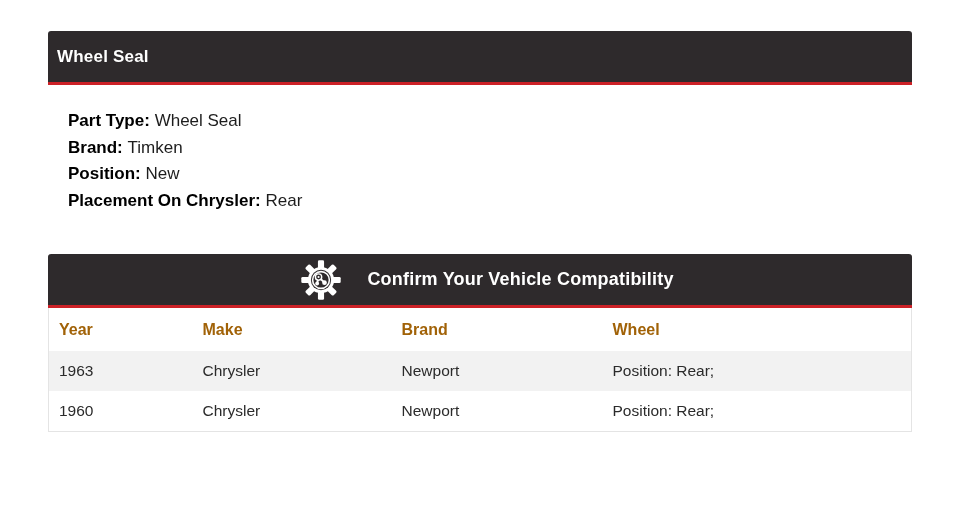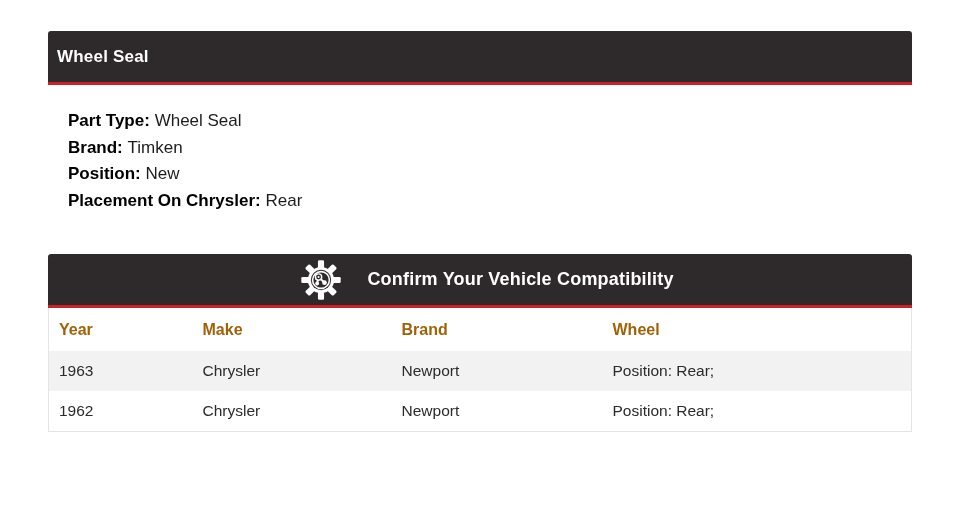--- a/index.html
+++ b/index.html
@@ -152,21 +152,21 @@
       </tr>
     </thead>
     <tbody>
       <tr class="alt">
         <td>1963</td>
         <td>Chrysler</td>
         <td>Newport</td>
         <td>Position: Rear;</td>
       </tr>
       <tr>
-        <td>1962</td>
+        <td>1960</td>
         <td>Chrysler</td>
         <td>Newport</td>
         <td>Position: Rear;</td>
       </tr>
     </tbody>
   </table>
 
 </div>
 
 </body></html>

